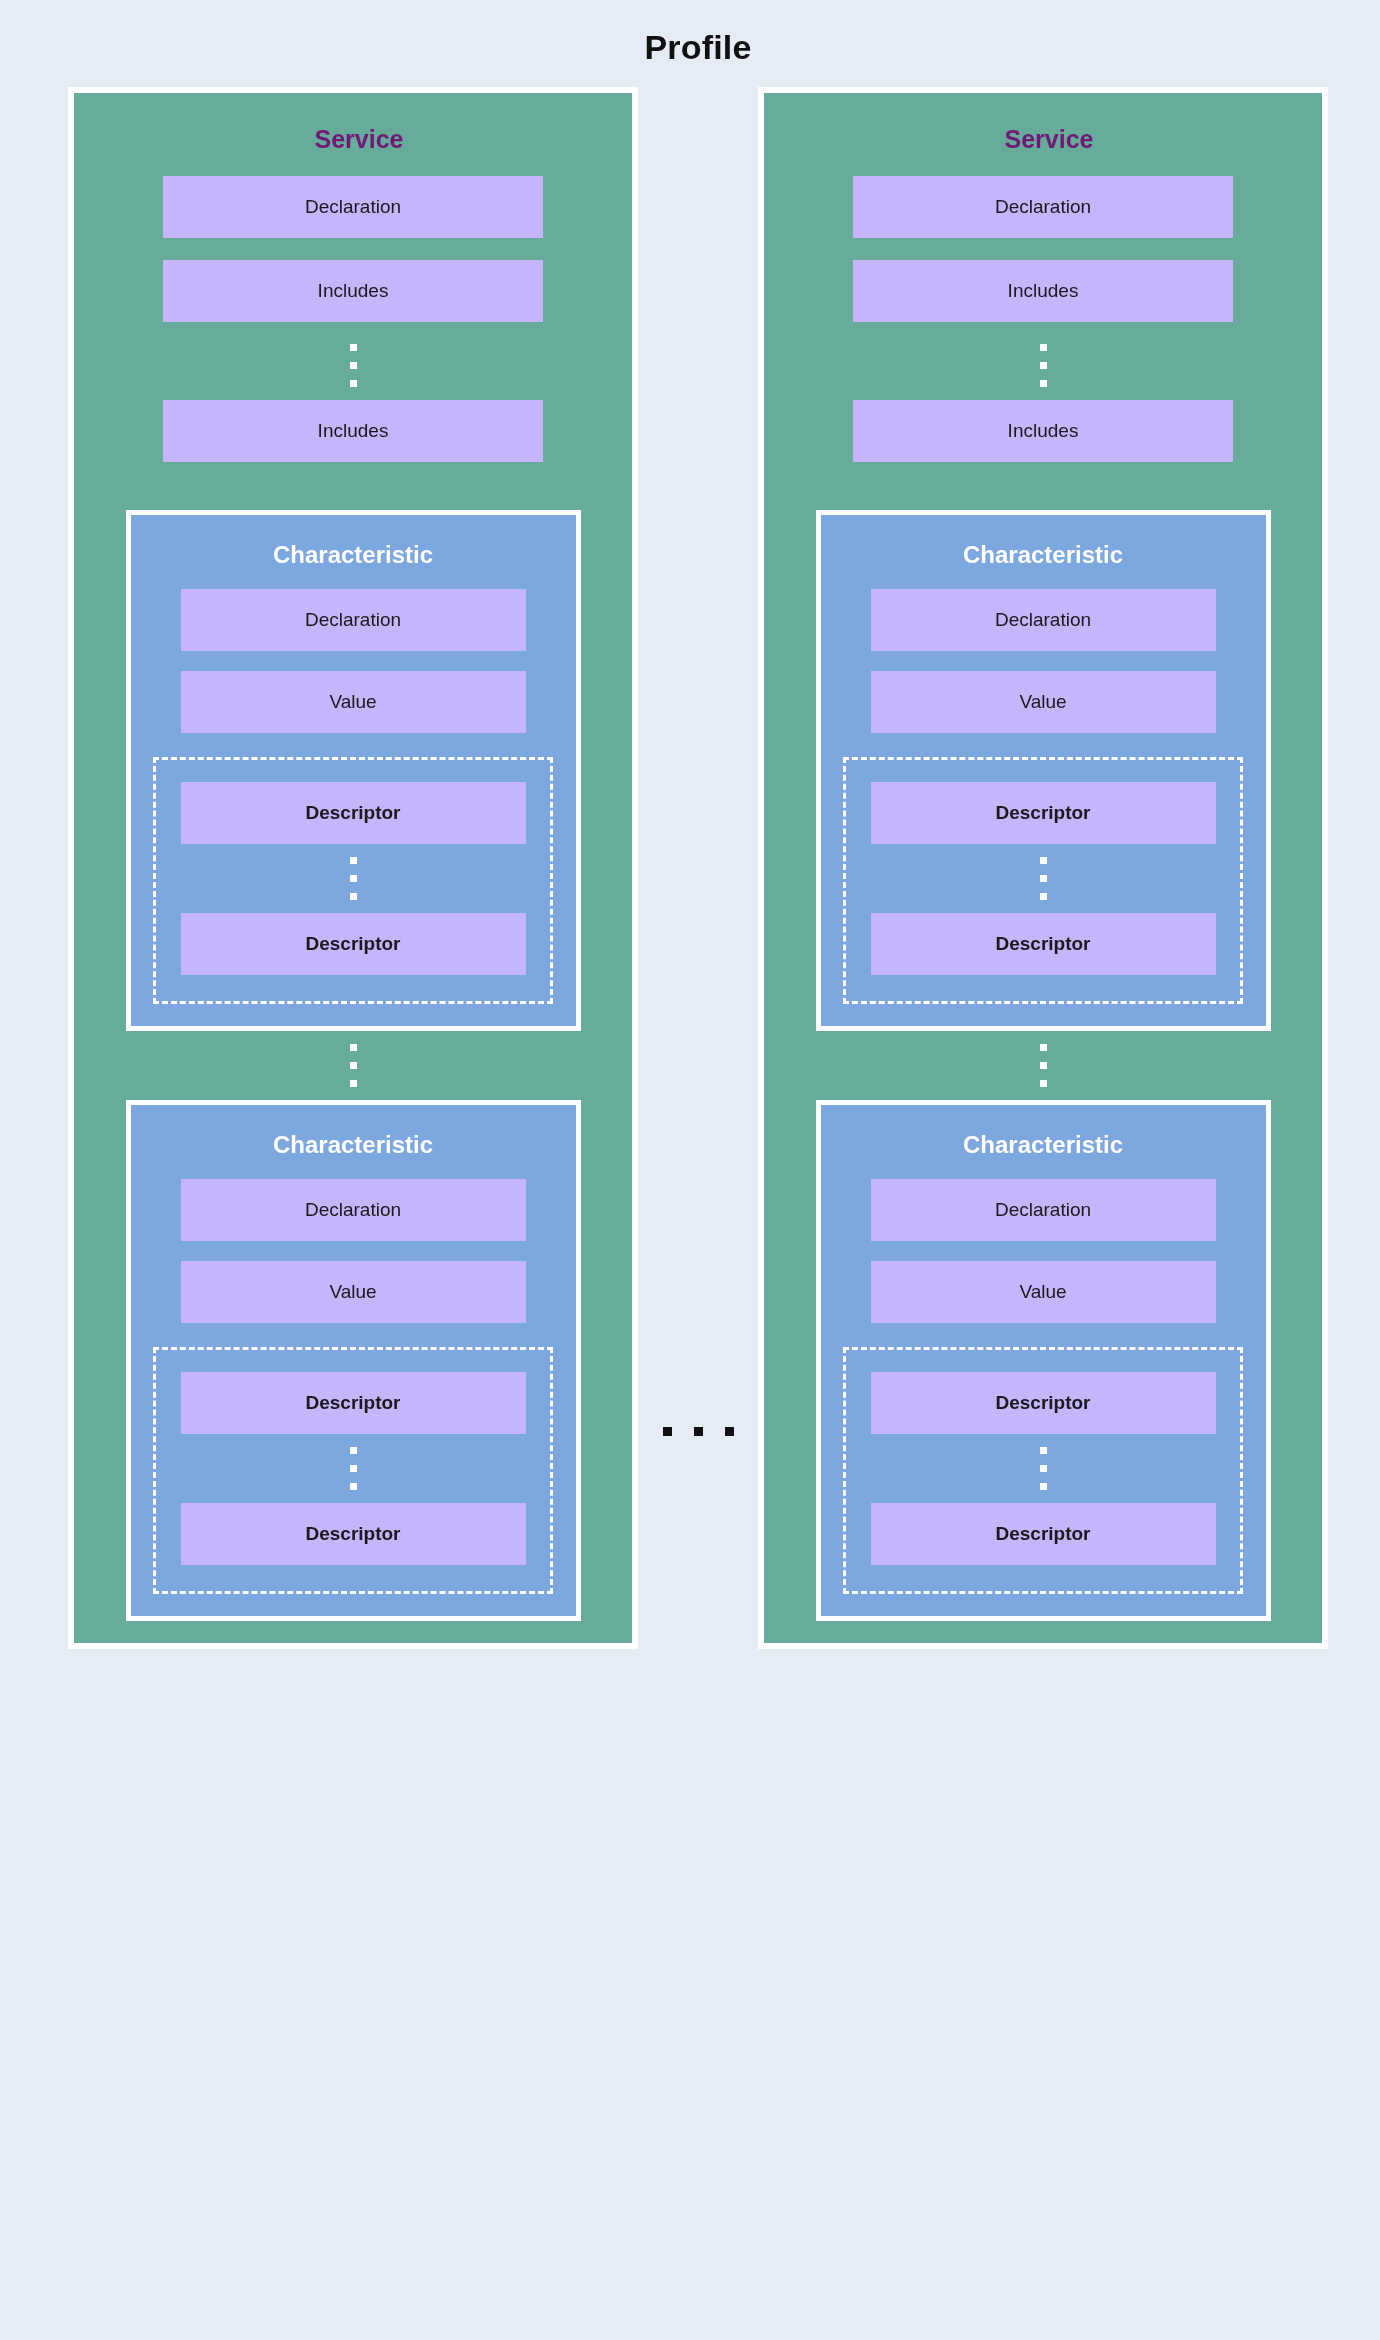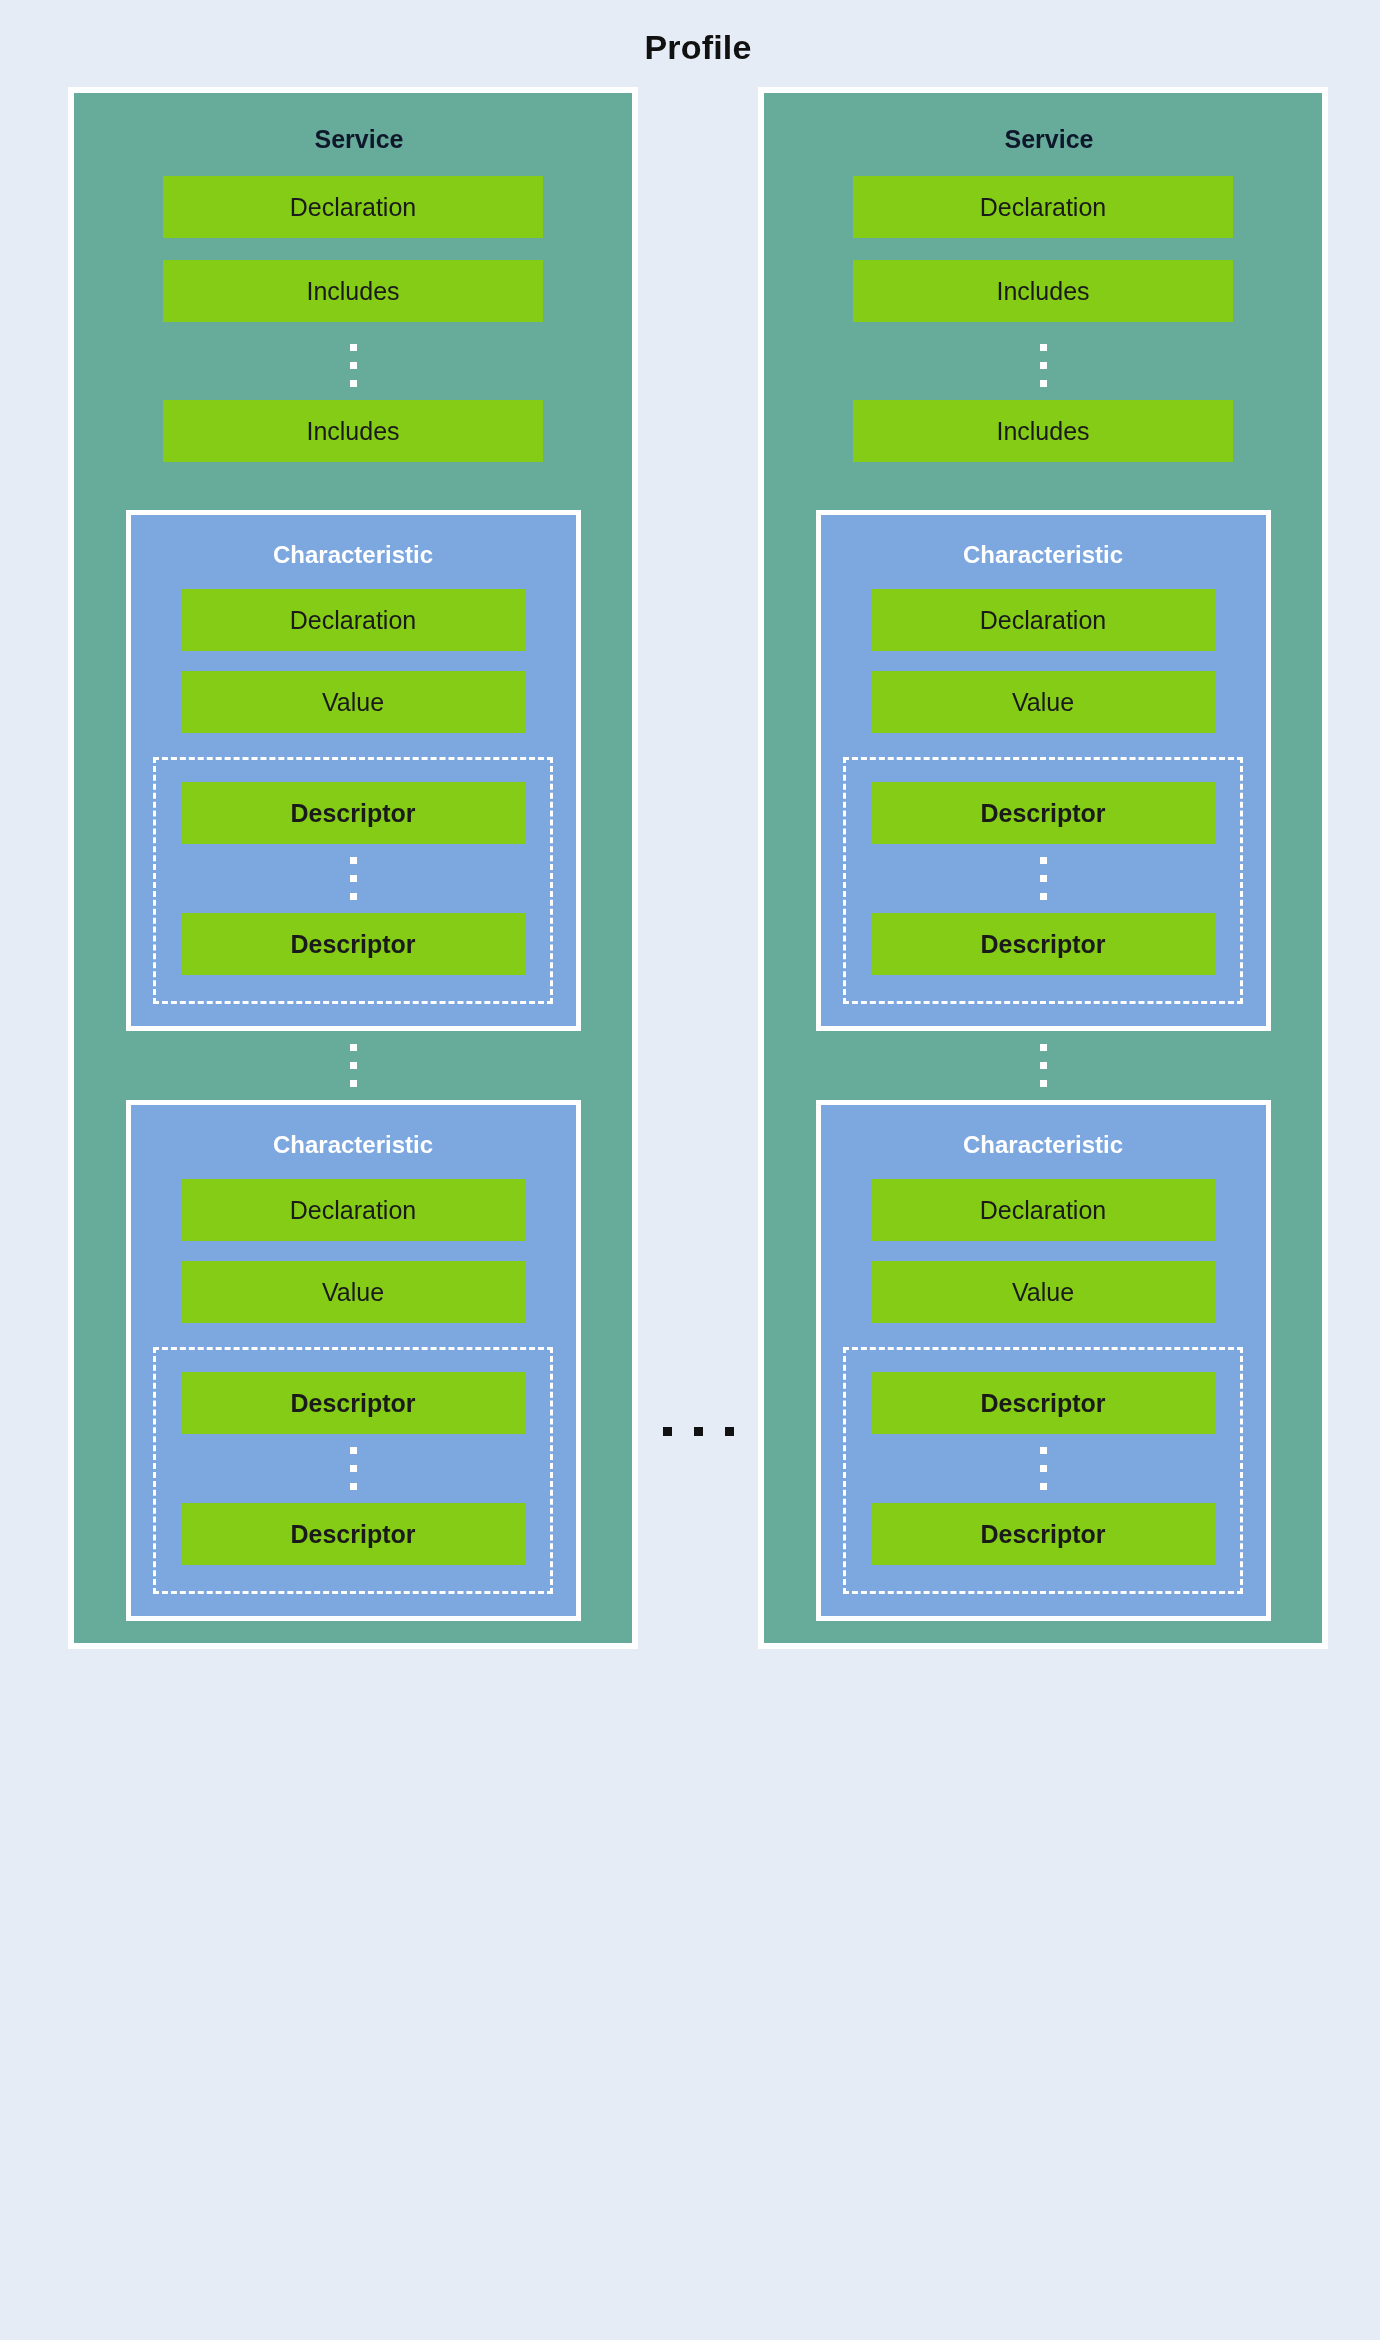--- a/index.html
+++ b/index.html
@@ -65,30 +65,30 @@
   .service {
     width: 570px;
     box-sizing: border-box;
     background: #67ab9b;
     border: 6px solid #ffffff;
     padding: 18px 0 22px 0;
   }
 
   .service-title {
     text-align: center;
-    color: #0f172a;
+    color: #701a75;
     font-size: 25px;
     font-weight: bold;
     margin: 14px 0 22px 12px;
   }
 
   .white-box {
-    background: #84cc16;
+    background: #c4b5fd;
     color: #1a1a1a;
-    font-size: 25px;
+    font-size: 19px;
     text-align: center;
     height: 62px;
     line-height: 62px;
     margin: 0 auto;
   }
 
   .service > .white-box {
     width: 380px;
     margin-bottom: 22px;
   }

